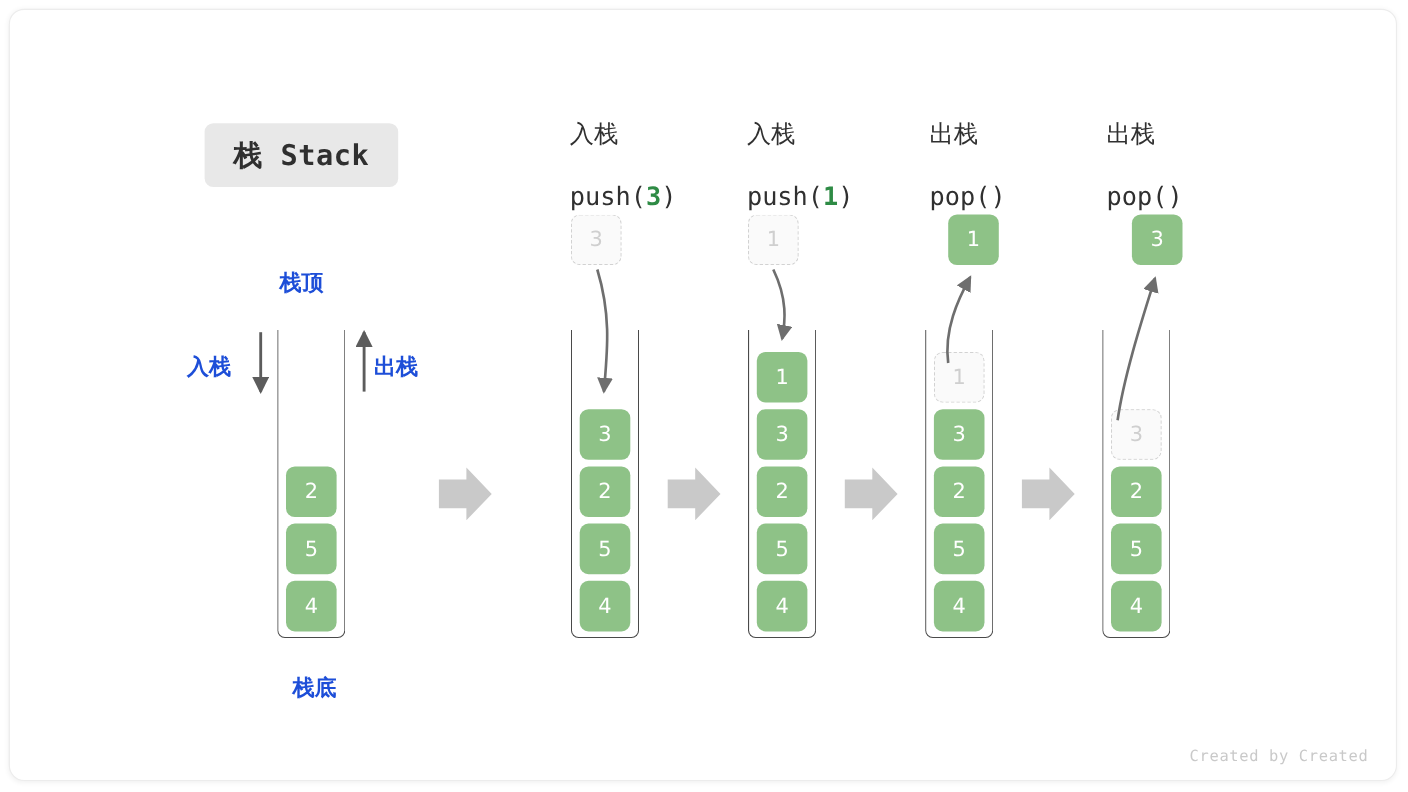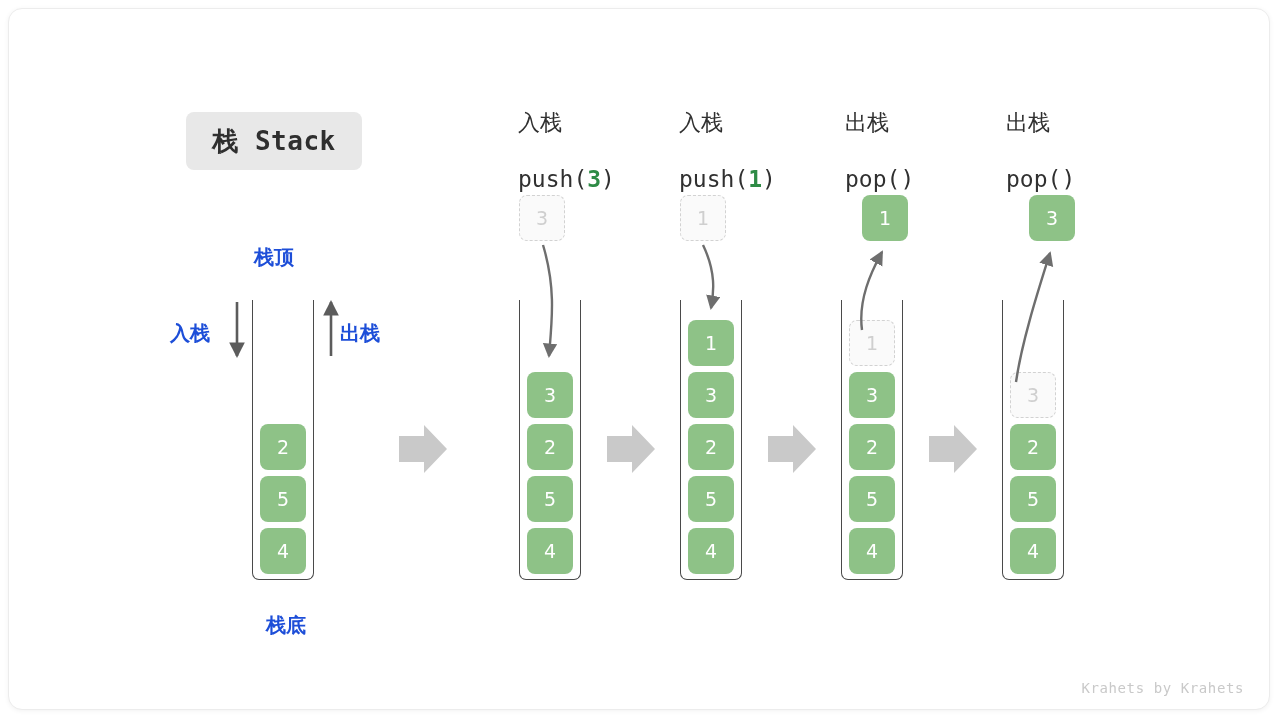--- a/index.html
+++ b/index.html
@@ -241,14 +241,14 @@
       <path d="M607,436 L632,436 L632,425 L655,449 L632,473 L632,462 L607,462 z"></path>
     </g>
     <g fill="#c9c9c9">
       <path d="M768,436 L793,436 L793,425 L816,449 L793,473 L793,462 L768,462 z"></path>
     </g>
     <g fill="#c9c9c9">
       <path d="M929,436 L954,436 L954,425 L977,449 L954,473 L954,462 L929,462 z"></path>
     </g>
   </svg>
 
-  <div id="credit">Krahets by Krahets</div>
+  <div id="credit">Created by Created</div>
 </div>
 
 </body></html>

